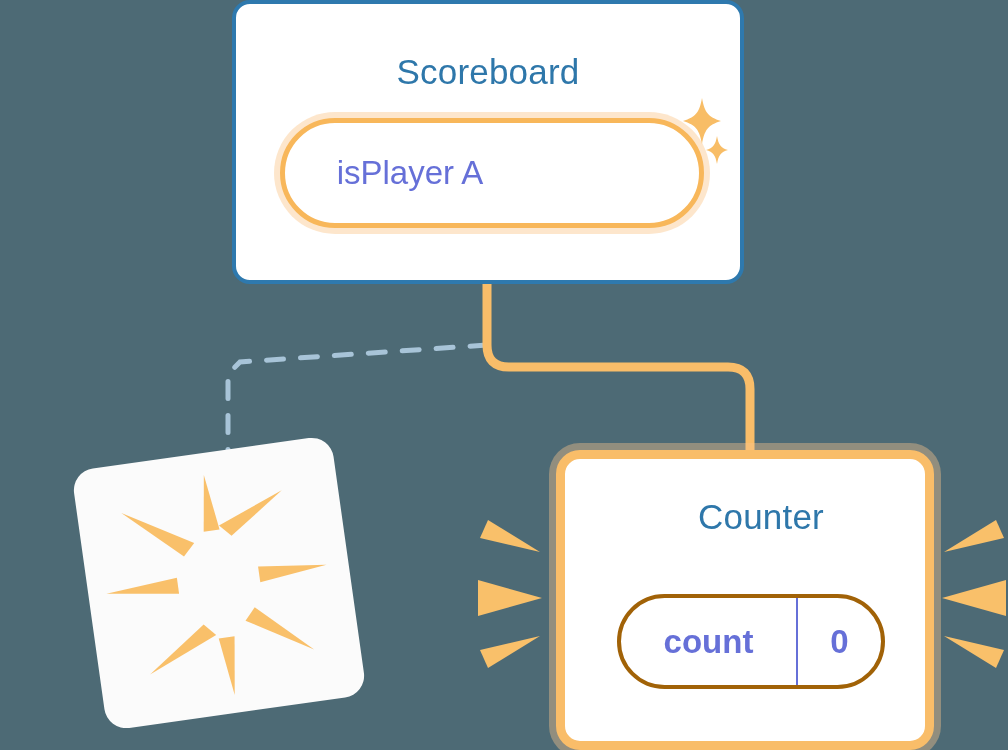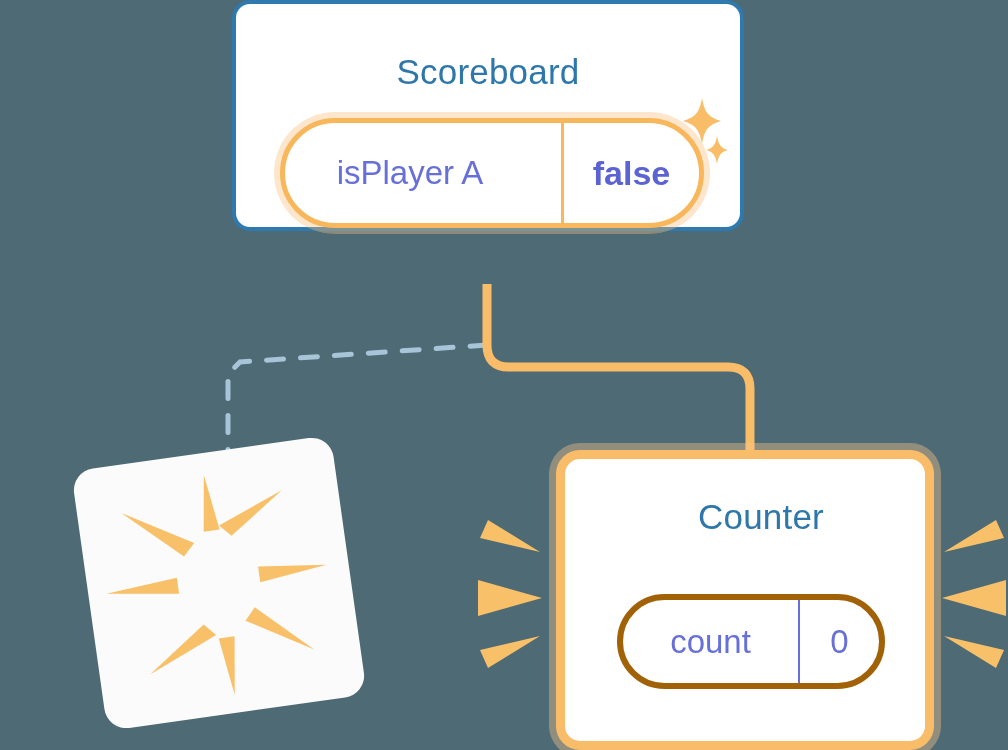--- a/index.html
+++ b/index.html
@@ -27,21 +27,21 @@
     height: 750px;
     pointer-events: none;
   }
 
   
   .card-scoreboard {
     position: absolute;
     left: 232px;
     top: 0px;
     width: 512px;
-    height: 231px;
+    height: 284px;
     background: #ffffff;
     border: 4px solid #2e79ae;
     border-radius: 18px;
     box-sizing: border-box;
   }
   .card-title-blue {
     color: #2e77aa;
     font-size: 35px;
     font-weight: 400;
     text-align: center;
@@ -121,24 +121,25 @@
     margin-top: 38px;
   }
   .pill-ct {
     position: absolute;
     left: 52px;
     top: 135px;
     width: 268px;
     height: 95px;
     box-sizing: border-box;
     background: #ffffff;
-    border: 6px solid #a16207;
+    border: 4px solid #a16207;
     border-radius: 999px;
     display: flex;
     align-items: stretch;
+    font-weight: bold;
   }
   .pill-ct .cell-key {
     flex: 0 0 175px;
     color: #6670d8;
     font-size: 33px;
   }
   .pill-ct .cell-val {
     flex: 1 1 auto;
     color: #6670d8;
     font-size: 33px;
@@ -175,21 +176,20 @@
 
     <path d="M 487 284 L 487 345 Q 487 367 509 367 L 728 367 Q 750 367 750 389 L 750 452" fill="none" stroke="#f9bd69" stroke-width="9" stroke-linecap="butt"></path>
   </svg>
 
   <div class="card-scoreboard">
     <div class="card-title-blue sb-title">Scoreboard</div>
 
     <div class="pill-wrap-sb">
       <div class="pill-sb">
         <div class="pill-cell cell-key">isPlayer A</div>
-        <div class="pill-cell cell-val">false</div>
       </div>
     </div>
   </div>
 
   <svg class="star" style="left:676px; top:96px; width:52px; height:68px;" viewBox="0 0 52 68">
     <path d="M26 2 C28.5 16 32 21 45 25 C32 29 28.5 34 26 48 C23.5 34 20 29 7 25 C20 21 23.5 16 26 2 Z" fill="#f8bd66"></path>
     <path d="M41 40 C42.6 49 44.8 51.8 52 54 C44.8 56.2 42.6 59 41 68 C39.4 59 37.2 56.2 30 54 C37.2 51.8 39.4 49 41 40 Z" fill="#f8bd66"></path>
   </svg>
 
   <div class="card-blank">

